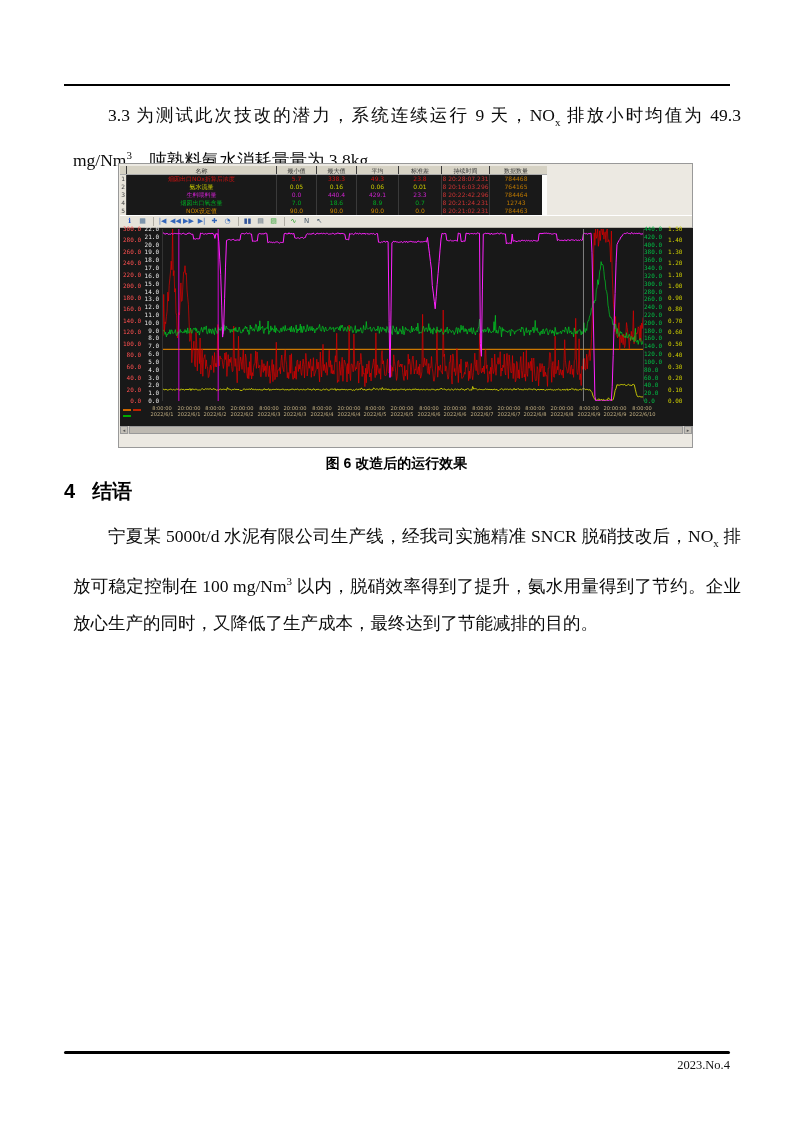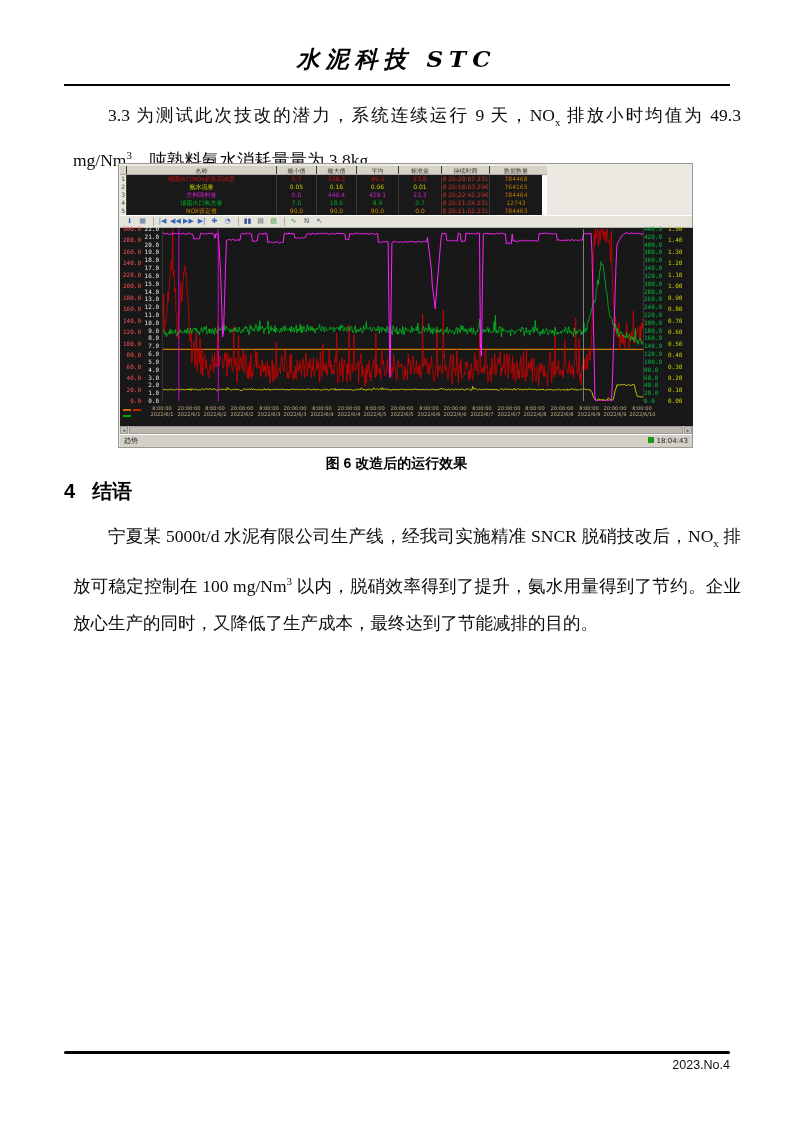--- a/index.html
+++ b/index.html
@@ -63,28 +63,27 @@
   
   .caption{position:absolute;top:455px;left:0;width:100%;text-align:center;
            font-family:"Liberation Sans",sans-serif;font-weight:bold;font-size:14px;color:#000;}
   .h-sec{position:absolute;top:478px;left:64px;margin:0;font-family:"Liberation Sans",sans-serif;
          font-weight:bold;font-size:20px;color:#000;}
   .h-sec .gap{display:inline-block;width:17px;}
   .ftr-rule{position:absolute;top:1051px;left:64px;width:666px;height:3px;background:#000;border-radius:2px;}
   .ftr-page{position:absolute;top:1058px;left:0;width:100%;text-align:center;font-size:12.5px;
             font-family:"Liberation Sans",sans-serif;color:#111;}
   .ftr-issue{position:absolute;top:1058px;right:63px;font-size:12.5px;
-             font-family:Liberation Sans, sans-serif;color:#111;}
+             font-family:Liberation Serif, serif;color:#111;}
 </style>
 </head>
 <body>
 
 <div class="page">
 
-  <div class="hdr-title">水泥科技  STC</div>
   <div class="hdr-rule"></div>
 
   <p class="body p33"><span>3.3  为测试此次技改的潜力，系统连续运行 9 天，NO</span><sub>x</sub><span> 排放小时均值为 49.3 mg/Nm</span><sup>3</sup><span>，吨熟料氨水消耗量量为 3.8kg。</span></p>
 
   <div class="scada">
     <div class="tbl">
       <div class="trow thead" id="tbl-head">
           <div class="cell cnum"></div>
           <div class="cell cname">名称</div>
           <div class="cell cmin">最小值</div>
@@ -344,26 +343,20 @@
       <div id="legend-corner">
           <div class="lrow"><span class="lsw" style="background: rgb(204, 102, 0);"></span><span class="lsw" style="background: rgb(187, 34, 0);"></span></div>
           <div class="lrow"><span class="lsw" style="background: rgb(0, 170, 0);"></span></div>
         </div>
     </div>
     <div class="scroll">
       <div class="sarr">◂</div>
       <div class="sthumb"></div>
       <div class="sarr">▸</div>
     </div>
-    <div class="statusbar">
-      <span>趋势</span>
-      <span class="right">
-        <span class="gicon"></span><span>18:04:43</span>
-      </span>
-    </div>
   </div>
 
   <div class="caption">图 6  改造后的运行效果</div>
 
   <h2 class="h-sec"><span>4</span><span class="gap"></span><span>结语</span></h2>
 
   <p class="body concl"><span>宁夏某 5000t/d 水泥有限公司生产线，经我司实施精准 SNCR 脱硝技改后，NO</span><sub>x</sub><span> 排放可稳定控制在 100 mg/Nm</span><sup>3</sup><span> 以内，脱硝效率得到了提升，氨水用量得到了节约。企业放心生产的同时，又降低了生产成本，最终达到了节能减排的目的。</span></p>
 
   <div class="ftr-rule"></div>
   <div class="ftr-issue">2023.No.4</div>

